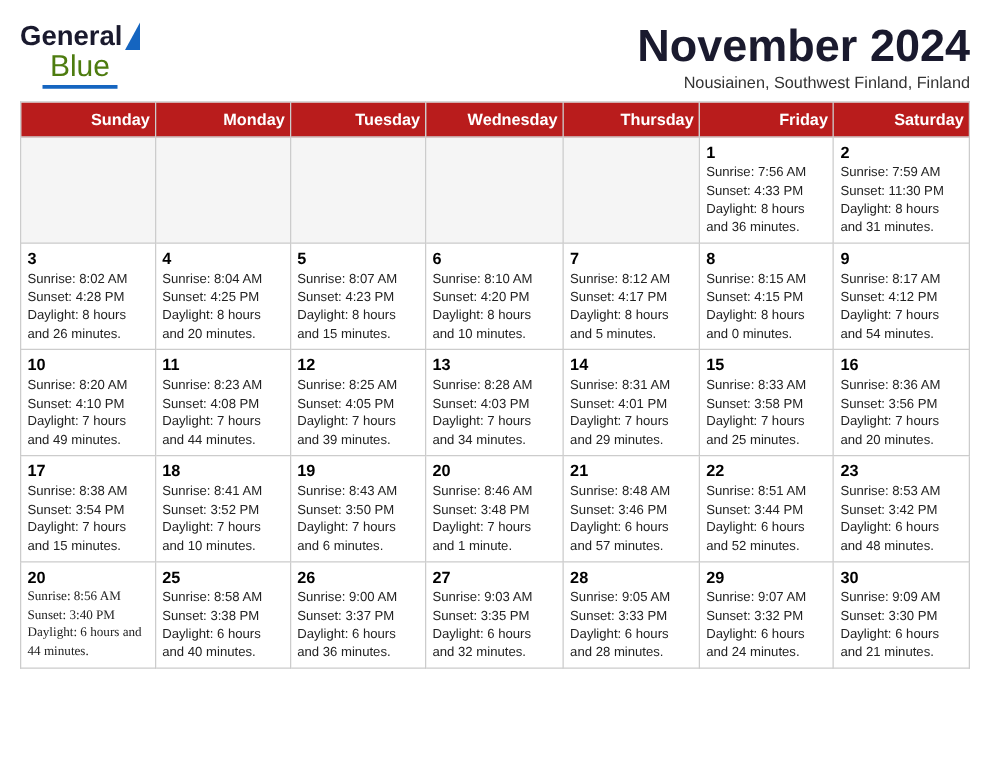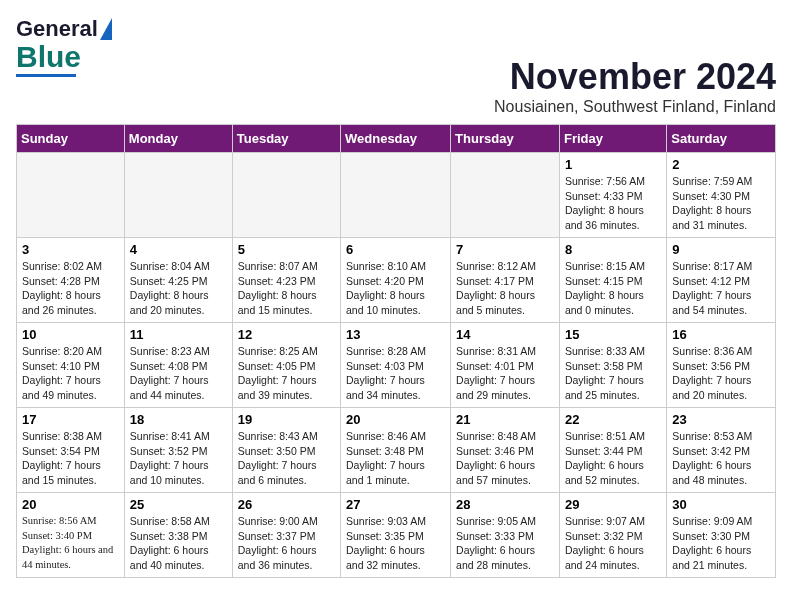--- a/index.html
+++ b/index.html
@@ -12,21 +12,21 @@
     }
     .header-section {
       display: flex;
       justify-content: space-between;
       align-items: flex-start;
       margin-bottom: 8px;
     }
     .logo {
       display: flex;
       flex-direction: column;
-      align-items: flex-start;
+      align-items: center;
     }
     .logo-triangle {
       width: 0;
       height: 0;
       border-left: 12px solid transparent;
       border-bottom: 22px solid #1565c0;
       display: inline-block;
       margin-left: 2px;
       vertical-align: middle;
     }
@@ -35,40 +35,39 @@
       align-items: center;
     }
     .logo-line {
       width: 60px;
       height: 3px;
       background: #1565c0;
       margin-top: 2px;
     }
     .title-section {
       text-align: right;
-      margin-top: 40px;
     }
     .month-title {
       font-size: 36px;
       font-weight: bold;
       color: #1a1a2e;
     }
     .subtitle {
-      font-size: 16px;
+      font-size: 13px;
       color: #333;
     }
     .calendar {
       width: 100%;
       border-collapse: collapse;
       font-size: 11px;
     }
     .calendar th {
-      background: #701a75;
+      background: #b91c1c;
       color: #fff;
-      text-align: left;
+      text-align: right;
       padding: 6px 4px;
       font-size: 13px;
       font-weight: bold;
       border: 1px solid #ccc;
     }
     .calendar td {
       border: 1px solid #ccc;
       vertical-align: top;
       padding: 4px 5px;
       width: 113px;
@@ -96,21 +95,21 @@
 </head>
 <body>
 
 <div class="header-section">
   <div class="logo">
     <div class="logo-row">
       <span style="font-size:22px;font-weight:bold;color:#1a1a2e;">General</span>
       <span class="logo-triangle"></span>
     </div>
     <div style="display:flex;align-items:center;gap:0;">
-      <span style="font-size:30px;font-weight:bold;color:#0f766e;line-height:1;">Blue</span>
+      <span style="font-size:24px;font-weight:normal;color:#4d7c0f;line-height:1;">Blue</span>
     </div>
     <div class="logo-line"></div>
   </div>
   <div class="title-section">
     <div class="month-title">November 2024</div>
     <div class="subtitle">Nousiainen, Southwest Finland, Finland</div>
   </div>
 </div>
 
 <table class="calendar">
@@ -134,21 +133,21 @@
         <td class="empty"></td>
         <td>
           <span class="day-num">1</span>
           <div class="day-info" style="white-space: pre-line;">Sunrise: 7:56 AM
 Sunset: 4:33 PM
 Daylight: 8 hours and 36 minutes.</div>
         </td>
         <td>
           <span class="day-num">2</span>
           <div class="day-info" style="white-space: pre-line;">Sunrise: 7:59 AM
-Sunset: 4:30 PM
+Sunset: 11:30 PM
 Daylight: 8 hours and 31 minutes.</div>
         </td>
       </tr>
       <tr class="week-row">
         <td>
           <span class="day-num">3</span>
           <div class="day-info" style="white-space: pre-line;">Sunrise: 8:02 AM
 Sunset: 4:28 PM
 Daylight: 8 hours and 26 minutes.</div>
         </td>

